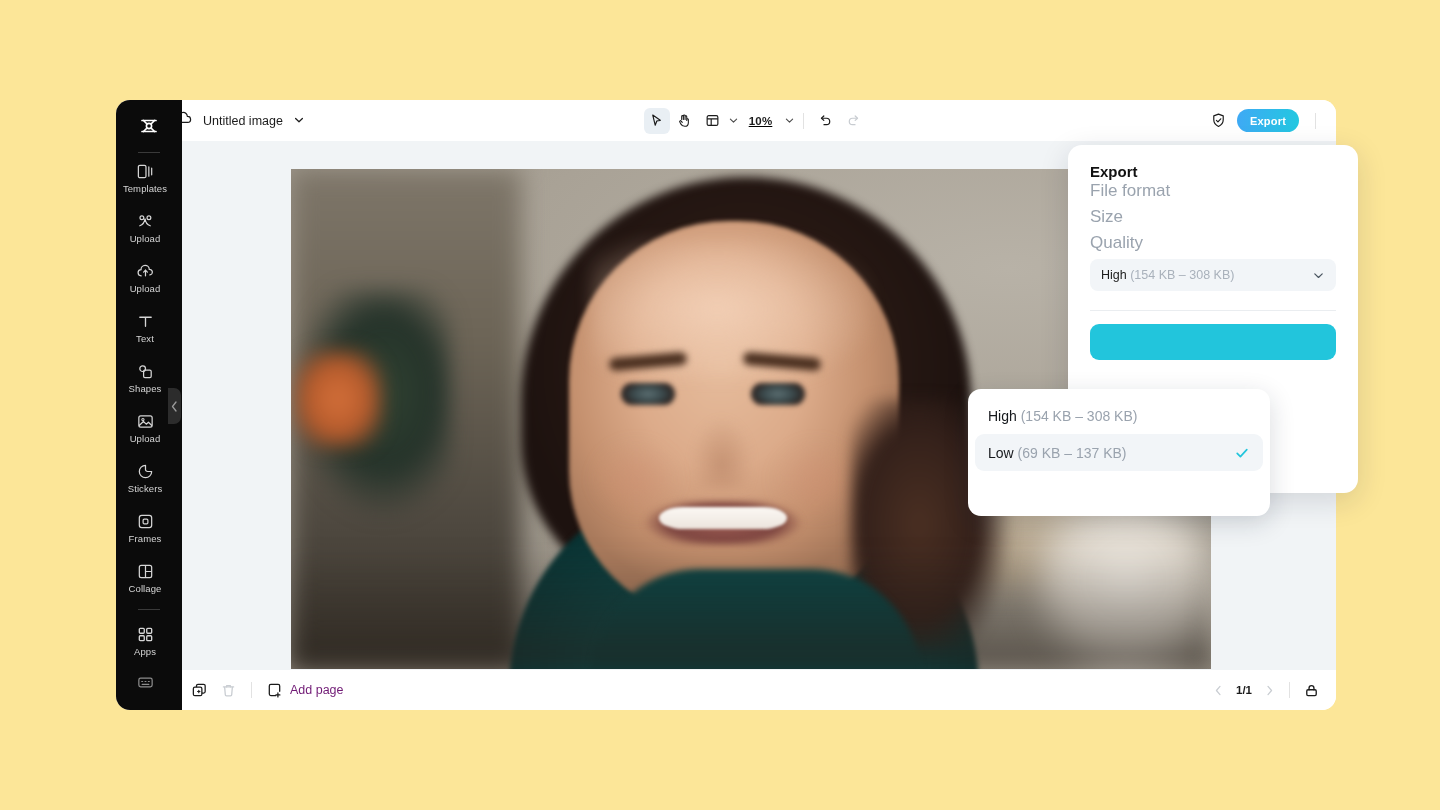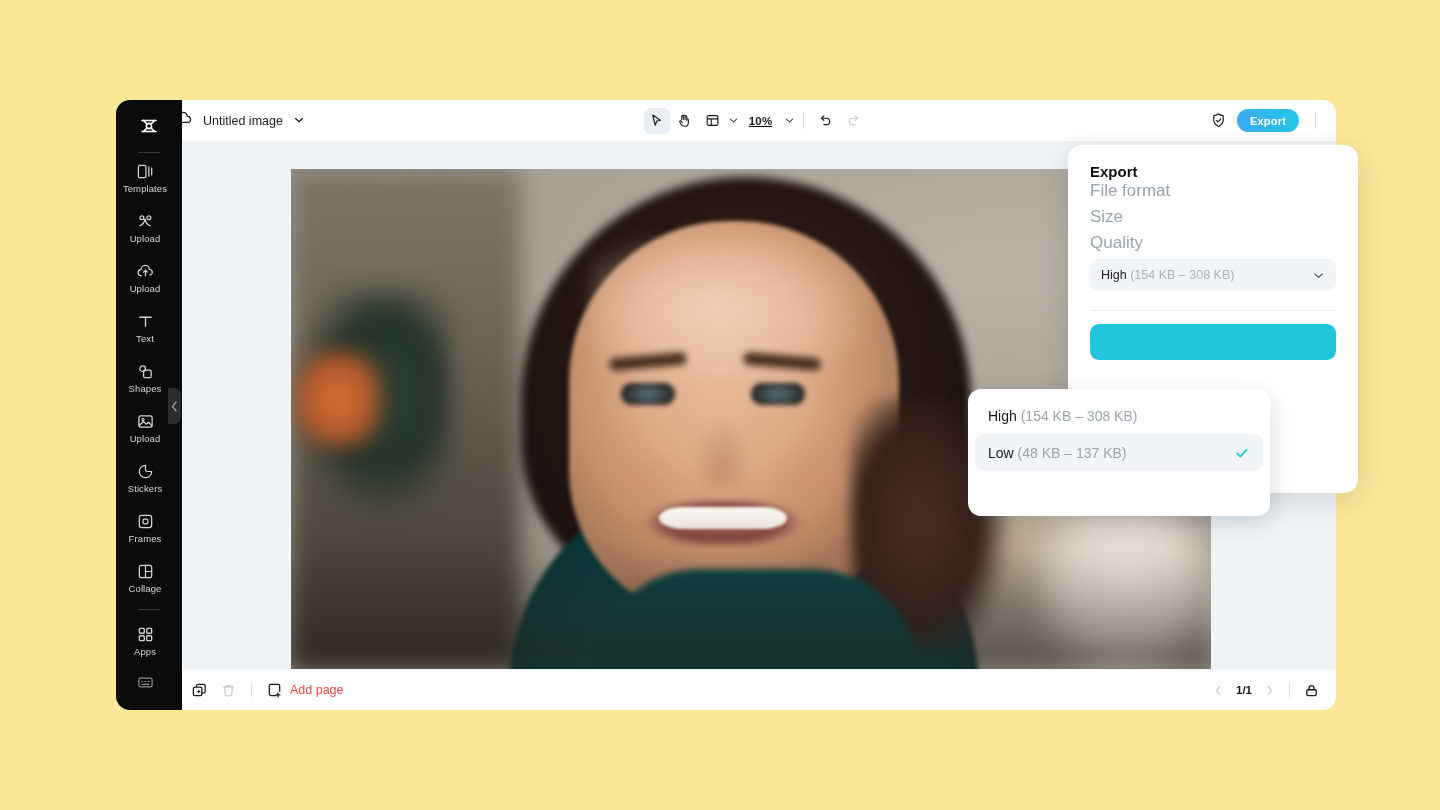--- a/index.html
+++ b/index.html
@@ -241,21 +241,21 @@
   
   #bottombar {
     position: absolute; left: 58px; top: 570px;
     width: 1162px; height: 40px;
     background: #fff; border-radius: 0 0 14px 0;
     display: flex; align-items: center; z-index: 5;
   }
   #bottom-left { display: flex; align-items: center; gap: 12px; padding-left: 17px; }
   #add-page-btn {
     display: flex; align-items: center; gap: 7px; cursor: pointer;
-    font-size: 12.5px; color: #ef4444; font-weight: 500;
+    font-size: 12.5px; color: #701a75; font-weight: 500;
   }
   #bottom-right {
     position: absolute; right: 16px; display: flex; align-items: center; gap: 11px;
   }
   #page-count { font-size: 11.5px; font-weight: bold; color: #1b1b1b; }
 
   
   #export-panel {
     position: absolute; left: 1068px; top: 145px;
     width: 290px; height: 348px;
@@ -612,21 +612,21 @@
 <div id="quality-dropdown">
   <div class="dd-item">
     <span class="dd-text">
       <span>High</span>
       <span class="muted">(154 KB – 308 KB)</span>
     </span>
   </div>
   <div class="dd-item selected">
     <span class="dd-text">
       <span>Low</span>
-      <span class="muted">(48 KB – 137 KB)</span>
+      <span class="muted">(69 KB – 137 KB)</span>
     </span>
     <span style="display:flex;">
       <svg width="16" height="16" viewBox="0 0 16 16" fill="none">
         <path d="M3.2 8.4l3.2 3.2 6.4-7" stroke="#22C5DC" stroke-width="1.7" stroke-linecap="round" stroke-linejoin="round"></path>
       </svg>
     </span>
   </div>
 </div>
 
 </body></html>

